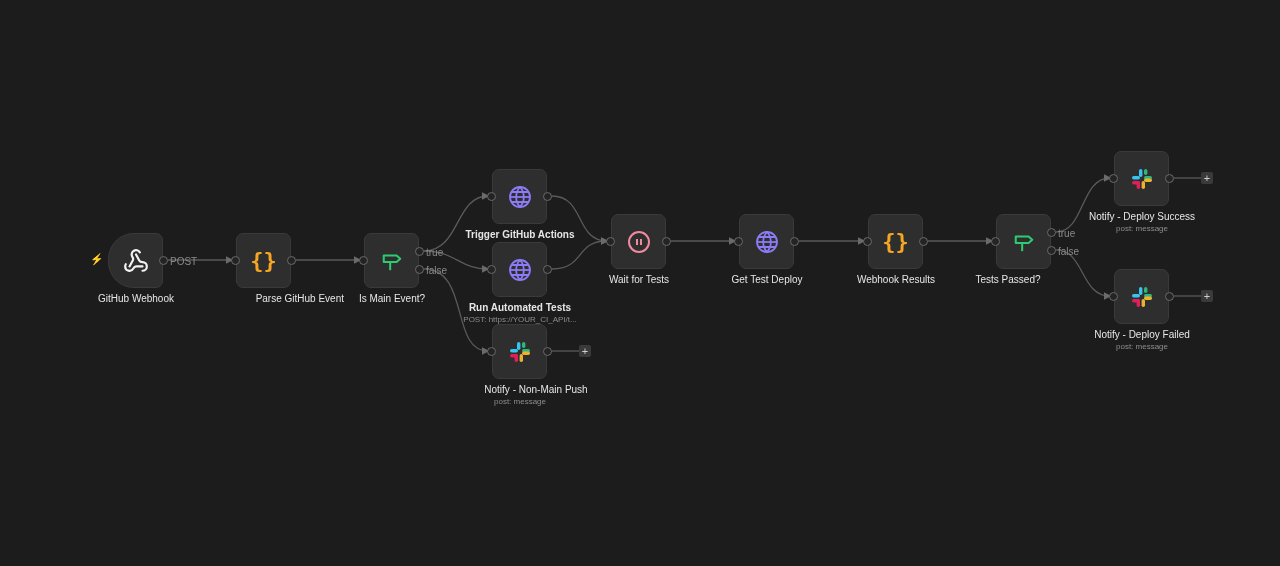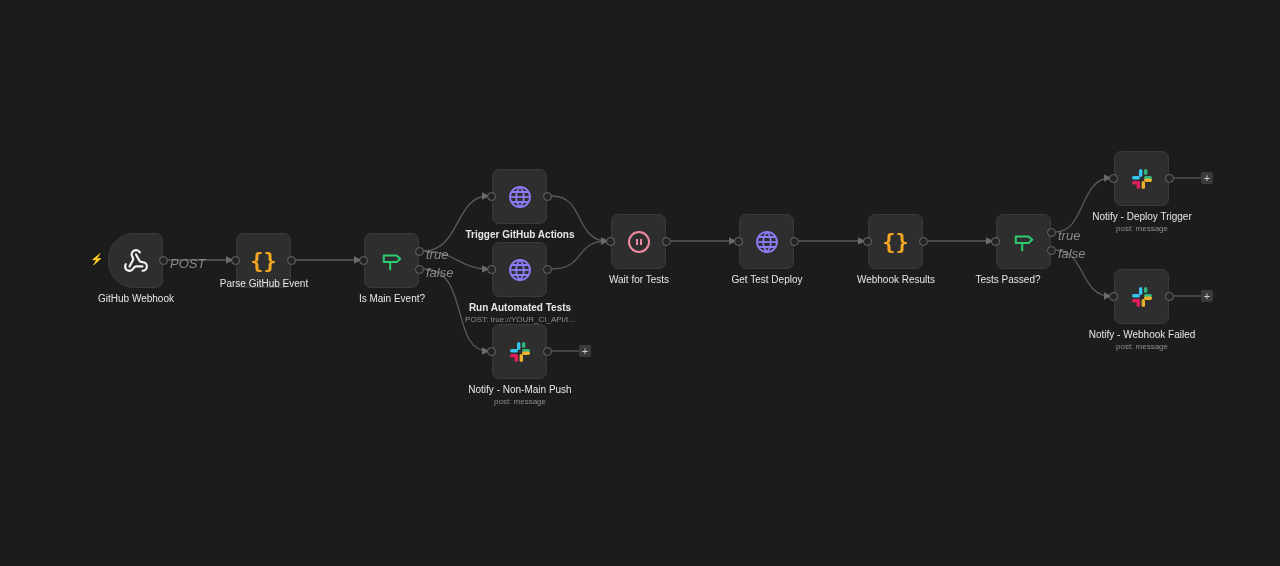--- a/index.html
+++ b/index.html
@@ -6,21 +6,21 @@
   body { width:1280px; height:566px; background:#1c1c1c; overflow:hidden; position:relative;
          font-family:"Liberation Sans", sans-serif; color:#e8e8e8; }
   #canvas { position:absolute; left:0; top:0; width:1280px; height:566px; }
   svg.edges { position:absolute; left:0; top:0; width:1280px; height:566px; }
   .node { position:absolute; width:55px; height:55px; background:#2e2e2e; border:1px solid #3a3a3a;
           border-radius:7px; box-sizing:border-box; display:flex; align-items:center; justify-content:center; cursor:pointer; }
   .node.trigger { border-radius:26px 7px 7px 26px; }
   .label { position:absolute; width:160px; text-align:center; font-size:10px; color:#e6e6e6; white-space:nowrap; }
   .sub { position:absolute; width:160px; text-align:center; font-size:8px; color:#8d8d8d; white-space:nowrap; }
   .port { position:absolute; width:9px; height:9px; border-radius:50%; border:1px solid #6a6a6a; background:#242424; box-sizing:border-box; }
-  .plabel { position:absolute; font-size:13px; color:#8a8a8a;font-style:italic; }
+  .plabel { position:absolute; font-size:10px; color:#8a8a8a; }
   .plus { position:absolute; width:12px; height:12px; background:#3a3a3a; border-radius:2px; color:#d0d0d0;
           font-size:11px; line-height:12px; text-align:center; cursor:pointer; }
   .bolt { position:absolute; color:#e85a4f; font-size:11px; }
 </style>
 </head>
 <body>
 
 <div id="canvas">
 <svg class="edges">
   <defs>
@@ -56,21 +56,21 @@
     <path d="m12 6 3.13 5.73C15.66 12.7 16.9 13 18 13a4 4 0 0 1 0 8"></path>
   </svg>
 </div>
 <div class="label" style="left:56px;top:293px;">GitHub Webhook</div>
 <div class="port" style="left:159px;top:256px;"></div>
 <div class="plabel" style="left:170px;top:256px;">POST</div>
 
 <div class="node" style="left:236px;top:233px;">
   <span style="color:#f5a623;font-size:22px;font-weight:bold;font-family:'DejaVu Sans Mono',monospace;">{}</span>
 </div>
-<div class="label" style="left:184px;top:278px;">Parse GitHub Event</div>
+<div class="label" style="left:184px;top:293px;text-align:right;">Parse GitHub Event</div>
 <div class="port" style="left:231px;top:256px;"></div>
 <div class="port" style="left:287px;top:256px;"></div>
 
 <div class="node" style="left:364px;top:233px;">
   <svg width="22" height="22" viewBox="0 0 24 24" fill="none" stroke="#2ecc71" stroke-width="2.2" stroke-linejoin="round">
     <path d="M3 6h14l4 3.5-4 3.5H3z"></path>
         <path d="M10 13v9"></path>
   </svg>
 </div>
 <div class="label" style="left:312px;top:293px;">Is Main Event?</div>
@@ -94,38 +94,38 @@
 
 <div class="node" style="left:492px;top:242px;">
   <svg width="24" height="24" viewBox="0 0 24 24" fill="none" stroke="#8b7cf6" stroke-width="1.8">
     <circle cx="12" cy="12" r="10"></circle>
         <path d="M2 12h20"></path>
         <path d="M12 2a15 15 0 0 1 0 20a15 15 0 0 1 0-20z"></path>
         <path d="M4 7h16M4 17h16"></path>
   </svg>
 </div>
 <div class="label" style="left:440px;top:302px;font-weight:bold;">Run Automated Tests</div>
-<div class="sub" style="left:440px;top:315px;">POST: true://YOUR_CI_API/t...</div>
+<div class="sub" style="left:440px;top:315px;">POST: https://YOUR_CI_API/t...</div>
 <div class="port" style="left:487px;top:265px;"></div>
 <div class="port" style="left:543px;top:265px;"></div>
 
 <div class="node" style="left:492px;top:324px;">
   <svg width="24" height="24" viewBox="0 0 24 24">
     <rect x="9" y="2" width="3.4" height="8" rx="1.7" fill="#36c5f0"></rect>
         <rect x="2" y="9" width="8" height="3.4" rx="1.7" fill="#36c5f0"></rect>
     <rect x="14" y="9" width="8" height="3.4" rx="1.7" fill="#2eb67d" transform="rotate(0)"></rect>
         <rect x="11.6" y="2" width="0" height="0"></rect>
     <rect x="14" y="2" width="3.4" height="6" rx="1.7" fill="#2eb67d"></rect>
     <rect x="11.6" y="14" width="3.4" height="8" rx="1.7" fill="#ecb22e"></rect>
         <rect x="14" y="11.6" width="8" height="3.4" rx="1.7" fill="#ecb22e"></rect>
     <rect x="2" y="14" width="8" height="3.4" rx="1.7" fill="#e01e5a"></rect>
         <rect x="6.6" y="14" width="3.4" height="8" rx="1.7" fill="#e01e5a"></rect>
   </svg>
 </div>
-<div class="label" style="left:440px;top:384px;">Notify - Non-Main Push</div>
+<div class="label" style="left:456px;top:384px;">Notify - Non-Main Push</div>
 <div class="sub" style="left:440px;top:397px;">post: message</div>
 <div class="port" style="left:487px;top:347px;"></div>
 <div class="port" style="left:543px;top:347px;"></div>
 <div class="plus" style="left:579px;top:345px;">+</div>
 
 <div class="node" style="left:611px;top:214px;">
   <svg width="24" height="24" viewBox="0 0 24 24" fill="none" stroke="#f08aa0" stroke-width="2">
     <circle cx="12" cy="12" r="10"></circle>
         <path d="M10 9v6M14 9v6"></path>
   </svg>
@@ -171,36 +171,36 @@
     <rect x="9" y="2" width="3.4" height="8" rx="1.7" fill="#36c5f0"></rect>
         <rect x="2" y="9" width="8" height="3.4" rx="1.7" fill="#36c5f0"></rect>
     <rect x="14" y="9" width="8" height="3.4" rx="1.7" fill="#2eb67d"></rect>
         <rect x="14" y="2" width="3.4" height="6" rx="1.7" fill="#2eb67d"></rect>
     <rect x="11.6" y="14" width="3.4" height="8" rx="1.7" fill="#ecb22e"></rect>
         <rect x="14" y="11.6" width="8" height="3.4" rx="1.7" fill="#ecb22e"></rect>
     <rect x="2" y="14" width="8" height="3.4" rx="1.7" fill="#e01e5a"></rect>
         <rect x="6.6" y="14" width="3.4" height="8" rx="1.7" fill="#e01e5a"></rect>
   </svg>
 </div>
-<div class="label" style="left:1062px;top:211px;">Notify - Deploy Trigger</div>
+<div class="label" style="left:1062px;top:211px;">Notify - Deploy Success</div>
 <div class="sub" style="left:1062px;top:224px;">post: message</div>
 <div class="port" style="left:1109px;top:174px;"></div>
 <div class="port" style="left:1165px;top:174px;"></div>
 <div class="plus" style="left:1201px;top:172px;">+</div>
 
 <div class="node" style="left:1114px;top:269px;">
   <svg width="24" height="24" viewBox="0 0 24 24">
     <rect x="9" y="2" width="3.4" height="8" rx="1.7" fill="#36c5f0"></rect>
         <rect x="2" y="9" width="8" height="3.4" rx="1.7" fill="#36c5f0"></rect>
     <rect x="14" y="9" width="8" height="3.4" rx="1.7" fill="#2eb67d"></rect>
         <rect x="14" y="2" width="3.4" height="6" rx="1.7" fill="#2eb67d"></rect>
     <rect x="11.6" y="14" width="3.4" height="8" rx="1.7" fill="#ecb22e"></rect>
         <rect x="14" y="11.6" width="8" height="3.4" rx="1.7" fill="#ecb22e"></rect>
     <rect x="2" y="14" width="8" height="3.4" rx="1.7" fill="#e01e5a"></rect>
         <rect x="6.6" y="14" width="3.4" height="8" rx="1.7" fill="#e01e5a"></rect>
   </svg>
 </div>
-<div class="label" style="left:1062px;top:329px;">Notify - Webhook Failed</div>
+<div class="label" style="left:1062px;top:329px;">Notify - Deploy Failed</div>
 <div class="sub" style="left:1062px;top:342px;">post: message</div>
 <div class="port" style="left:1109px;top:292px;"></div>
 <div class="port" style="left:1165px;top:292px;"></div>
 <div class="plus" style="left:1201px;top:290px;">+</div>
 </div>
 
 </body></html>

